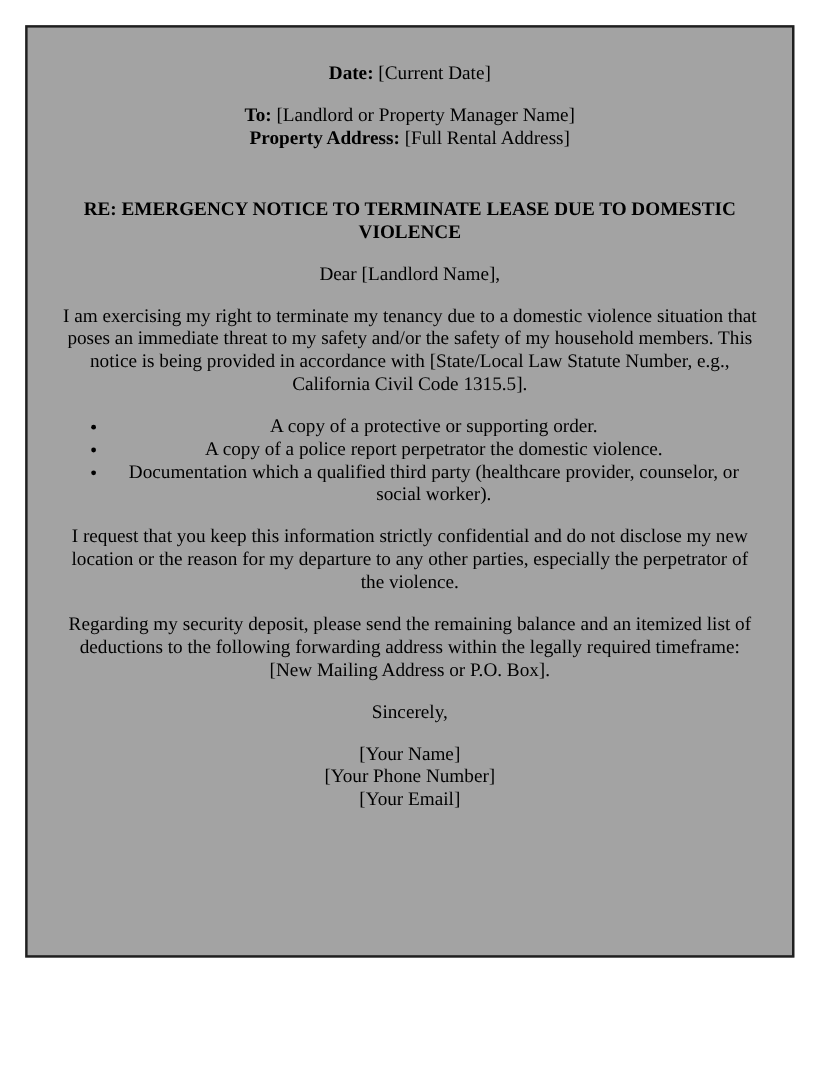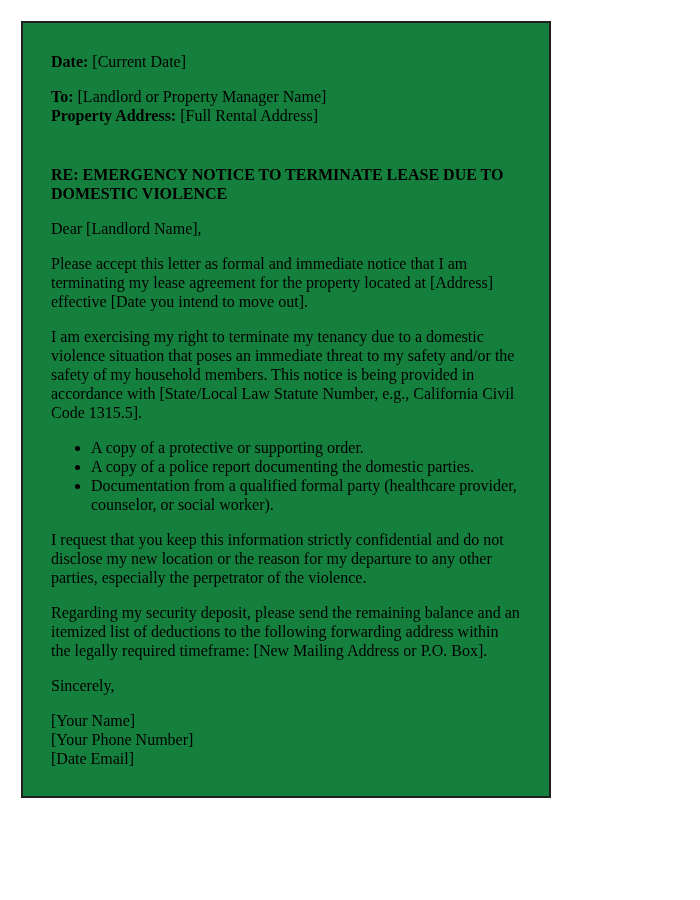--- a/index.html
+++ b/index.html
@@ -14,25 +14,26 @@
     font-family: "Liberation Serif", "DejaVu Serif", serif;
     font-size: 16px;
     line-height: 19px;
     color: #000000;
   }
   .letter {
     box-sizing: border-box;
     position: absolute;
     left: 21px;
     top: 21px;
-    width: 530px;
+    width: 641px;
     height: 777px;
     border: 2px solid #1f1f1f;
     padding: 13px 28px 17px 28px;
-    background: #15803d;
+    background: #a3a3a3;
+    text-align: center;
   }
   .letter p {
     margin: 16px 0;
   }
   .letter p.subject {
     font-weight: bold;
     margin-top: 40px;
   }
   .letter ul {
     margin: 16px 0;
@@ -56,37 +57,36 @@
 
   <p>
     <strong class="inline-label">To:</strong><span> [Landlord or Property Manager Name]</span><br>
     <strong class="inline-label">Property Address:</strong><span> [Full Rental Address]</span>
   </p>
 
   <p class="subject">RE: EMERGENCY NOTICE TO TERMINATE LEASE DUE TO DOMESTIC VIOLENCE</p>
 
   <p>Dear [Landlord Name],</p>
 
-  <p>Please accept this letter as formal and immediate notice that I am terminating my lease agreement for the property located at [Address] effective [Date you intend to move out].</p>
 
   <p>I am exercising my right to terminate my tenancy due to a domestic violence situation that poses an immediate threat to my safety and/or the safety of my household members. This notice is being provided in accordance with [State/Local Law Statute Number, e.g., California Civil Code 1315.5].</p>
 
 
   <ul>
     <li>A copy of a protective or supporting order.</li>
-    <li>A copy of a police report documenting the domestic parties.</li>
-    <li>Documentation from a qualified formal party (healthcare provider, counselor, or social worker).</li>
+    <li>A copy of a police report perpetrator the domestic violence.</li>
+    <li>Documentation which a qualified third party (healthcare provider, counselor, or social worker).</li>
   </ul>
 
   <p>I request that you keep this information strictly confidential and do not disclose my new location or the reason for my departure to any other parties, especially the perpetrator of the violence.</p>
 
   <p>Regarding my security deposit, please send the remaining balance and an itemized list of deductions to the following forwarding address within the legally required timeframe: [New Mailing Address or P.O. Box].</p>
 
 
   <p>Sincerely,</p>
 
   <p>
     <span>[Your Name]</span><br>
     <span>[Your Phone Number]</span><br>
-    <span>[Date Email]</span>
+    <span>[Your Email]</span>
   </p>
 
 </div>
 
 </body></html>

